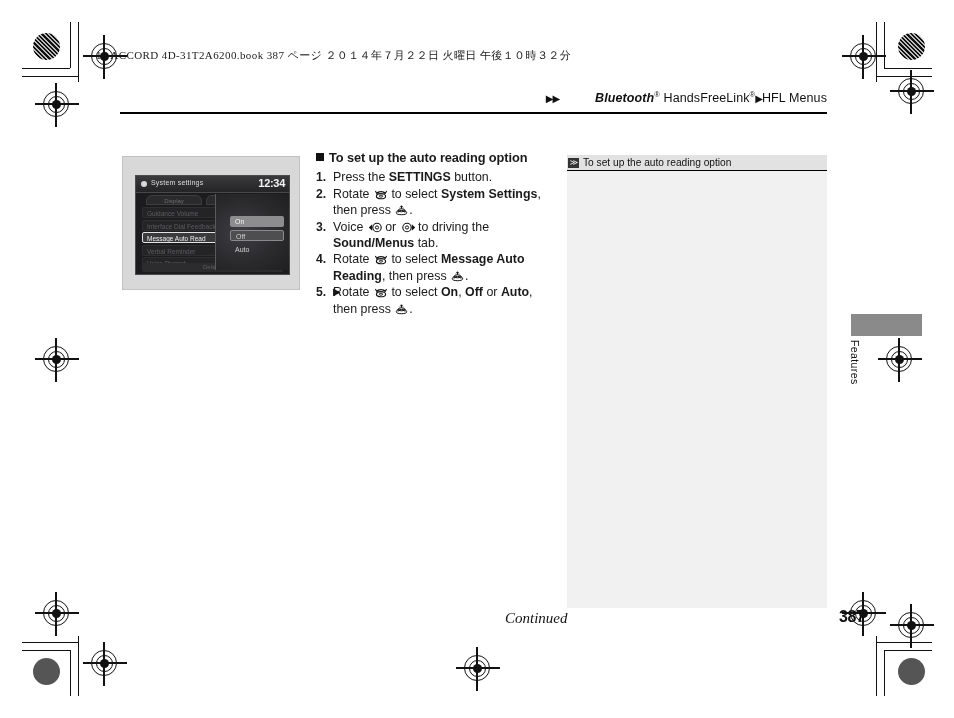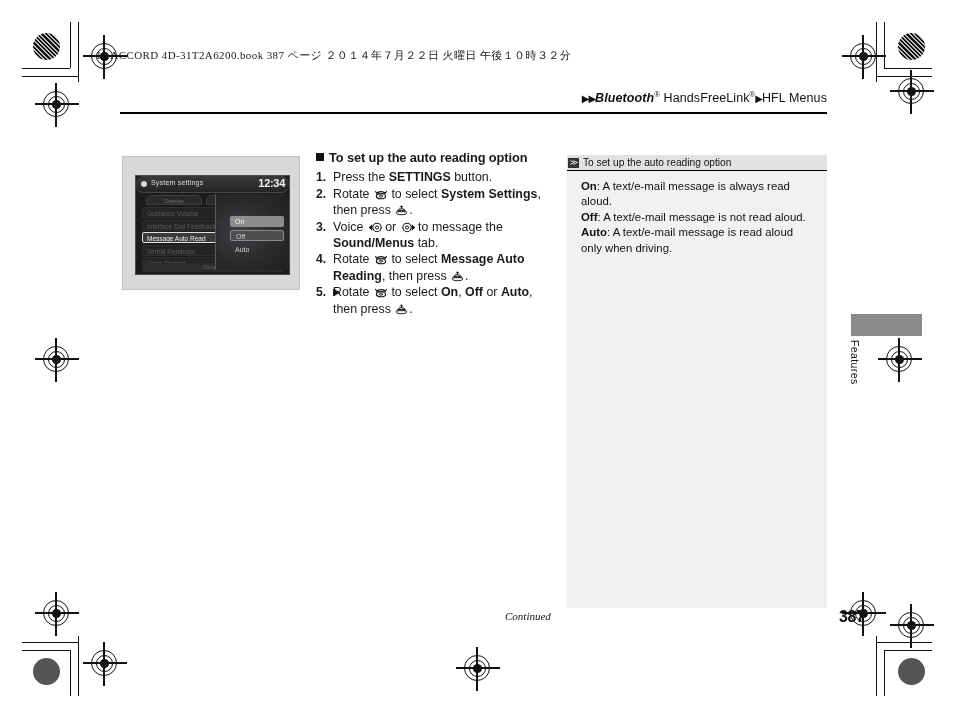--- a/index.html
+++ b/index.html
@@ -78,20 +78,21 @@
     position: absolute;
     right: 127px; top: 90px;
     font-size: 12.5px;
     color: #111;
     white-space: nowrap;
     letter-spacing: 0.1px;
   }
   .breadcrumb .bt {
     font-style: italic;
     font-weight: bold;
+    margin-left: 36px;
   }
   .breadcrumb sup { font-size: 7.5px; vertical-align: super; }
   .tri { font-size: 10px; letter-spacing: -1px; }
 
   .header-rule {
     position: absolute;
     left: 120px; top: 112px;
     width: 707px; height: 1.6px;
     background: #000;
   }
@@ -112,21 +113,20 @@
     background: #1c1c1e;
     border: 1px solid #4a4a4c;
     box-sizing: border-box;
     overflow: hidden;
   }
   .shot-top {
     position: relative;
     height: 16px;
     background: linear-gradient(#3a3a3d, #242427);
     border-bottom: 1px solid #48484b;
-    border-radius: 7px;
   }
   .shot-top .bullet {
     position: absolute;
     left: 5px; top: 5px;
     width: 6px; height: 6px;
     border-radius: 50%;
     background: #d7d7d7;
   }
   .shot-title {
     position: absolute;
@@ -329,21 +329,21 @@
     writing-mode: vertical-rl;
     text-orientation: mixed;
   }
 
   
   .continued {
     position: absolute;
     left: 505px; top: 610px;
     font-family: "Liberation Serif", serif;
     font-style: italic;
-    font-size: 11px;
+    font-size: 15px;
     color: #111;
   }
   .pageno {
     position: absolute;
     left: 839px; top: 608px;
     font-size: 16px;
     font-weight: bold;
     color: #111;
     letter-spacing: -0.3px;
   }
@@ -485,21 +485,21 @@
   <div class="step">
     <span class="num">3.</span>
     <span><span>Voice </span><span class="knob"><svg width="15" height="11" viewBox="0 0 15 11">
             <circle cx="9" cy="5.5" r="4.2" fill="none" stroke="#111" stroke-width="1.1"></circle>
             <circle cx="9" cy="5.5" r="1.6" fill="none" stroke="#111" stroke-width="1"></circle>
             <path d="M4.2 2.2 L0.8 5.5 L4.2 8.8 Z" fill="#111"></path>
           </svg></span><span> or </span><span class="knob"><svg width="15" height="11" viewBox="0 0 15 11">
             <circle cx="6" cy="5.5" r="4.2" fill="none" stroke="#111" stroke-width="1.1"></circle>
             <circle cx="6" cy="5.5" r="1.6" fill="none" stroke="#111" stroke-width="1"></circle>
             <path d="M10.8 2.2 L14.2 5.5 L10.8 8.8 Z" fill="#111"></path>
-          </svg></span><span> to message the </span><b>Sound/Menus</b><span> tab.</span></span>
+          </svg></span><span> to driving the </span><b>Sound/Menus</b><span> tab.</span></span>
   </div>
   <div class="step">
     <span class="num">4.</span>
     <span><span>Rotate </span><span class="knob"><svg width="14" height="11" viewBox="0 0 14 11">
             <ellipse cx="7" cy="7.2" rx="4.6" ry="2.6" fill="none" stroke="#111" stroke-width="1.1"></ellipse>
             <ellipse cx="7" cy="7.2" rx="1.7" ry="1" fill="none" stroke="#111" stroke-width="0.9"></ellipse>
             <path d="M2.6 4.2 a5 3 0 0 1 8.8 0" fill="none" stroke="#111" stroke-width="1.1"></path>
             <path d="M1.4 2.0 l1.3 2.4 l2.4 -1.0" fill="none" stroke="#111" stroke-width="1.1"></path>
             <path d="M12.6 2.0 l-1.3 2.4 l-2.4 -1.0" fill="none" stroke="#111" stroke-width="1.1"></path>
           </svg></span><span> to select </span><b>Message Auto Reading</b><span>, then press </span><span class="knob"><svg width="13" height="11" viewBox="0 0 13 11">
@@ -527,24 +527,19 @@
             <path d="M6.5 0.8 v3.0 M5.1 2.4 l1.4 -1.6 l1.4 1.6" stroke="#111" stroke-width="1" fill="none"></path>
           </svg></span><span>.</span></span>
   </div>
 </div>
 
 <div class="note-panel">
   <div class="note-head">
     <span class="badge">≫</span>
     <span>To set up the auto reading option</span>
   </div>
-  <div class="note-body">
-    <div><b>On</b><span>: A text/e-mail message is always read aloud.</span></div>
-    <div><b>Off</b><span>: A text/e-mail message is not read aloud.</span></div>
-    <div><b>Auto</b><span>: A text/e-mail message is read aloud only when driving.</span></div>
-  </div>
 </div>
 
 <div class="feat-tab"></div>
 <div class="feat-label">Features</div>
 
 <div class="continued">Continued</div>
 <div class="pageno">387</div>
 
 </body></html>

